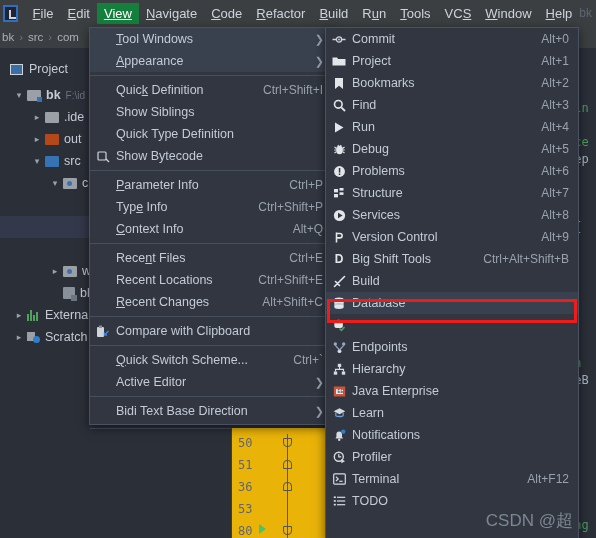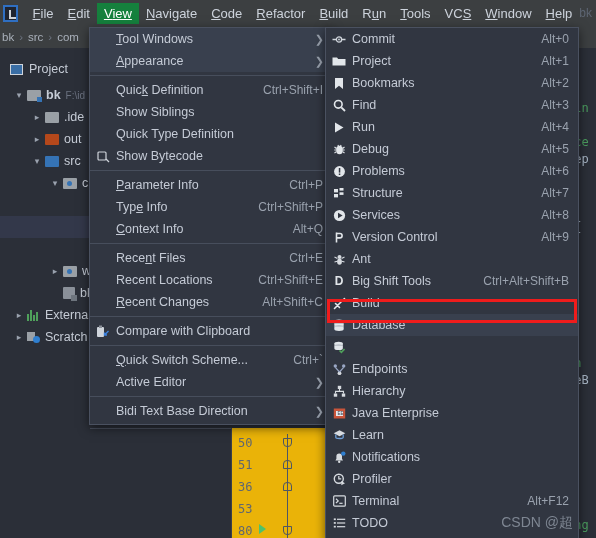--- a/index.html
+++ b/index.html
@@ -136,21 +136,21 @@
 
   
   .redbox{
     position:absolute;left:327px;top:299px;width:250px;height:24px;
     border:3px solid #ef1c1c;box-sizing:border-box;pointer-events:none;z-index:40;
   }
   .dbrow-hl{background:#39404e;}
 
   
   .watermark{
-    position:absolute;right:23px;bottom:6px;color:#7e8692;font-size:14px;z-index:45;
+    position:absolute;right:23px;bottom:6px;color:#7e8692;font-size:17px;z-index:45;
     font-family:"Liberation Sans",sans-serif;
   }
 
   
   svg{display:block;}
 </style>
 </head>
 <body>
 
 <div id="app">
@@ -496,30 +496,20 @@
       <span class="ic">
         <svg width="12" height="13" viewBox="0 0 12 13">
           <path d="M3.5 1.5 V11.5" stroke="#e2e6ea" stroke-width="1.6"></path>
           <path d="M3.5 2.5 h3.4 a2.2 2.2 0 0 1 0 4.4 h-3.4" fill="none" stroke="#e2e6ea" stroke-width="1.6"></path>
         </svg>
       </span>
       <span class="lbl">Version Control</span>
       <span class="key">Alt+9</span>
     </div>
 
-    <div class="row">
-      <span class="ic">
-        <svg width="13" height="13" viewBox="0 0 13 13">
-          <ellipse cx="6.5" cy="4" rx="2" ry="2" fill="#d7dbe0"></ellipse>
-          <ellipse cx="6.5" cy="8.6" rx="2.4" ry="3.2" fill="#d7dbe0"></ellipse>
-          <path d="M1.5 4 L4.4 5.5 M11.5 4 L8.6 5.5 M1.5 9 L4.2 8.2 M11.5 9 L8.8 8.2" stroke="#d7dbe0" stroke-width="1.1"></path>
-        </svg>
-      </span>
-      <span class="lbl">Ant</span>
-    </div>
 
     <div class="row">
       <span class="ic">
         <span style="color:#e2e6ea;font-size:12px;font-weight:bold;font-family:'Liberation Sans',sans-serif;">D</span>
       </span>
       <span class="lbl">Big Shift Tools</span>
       <span class="key">Ctrl+Alt+Shift+B</span>
     </div>
 
     <div class="row">

